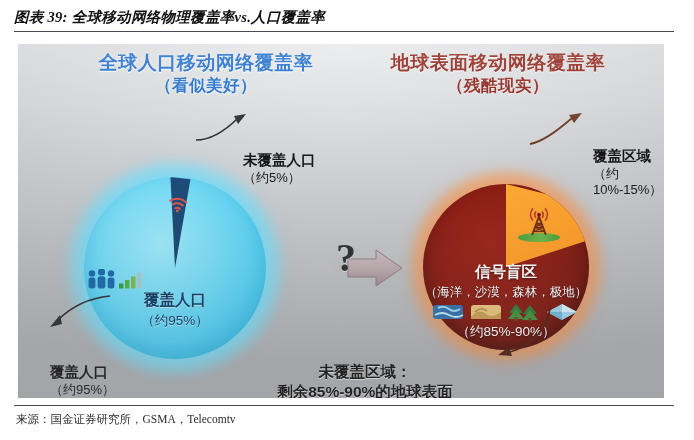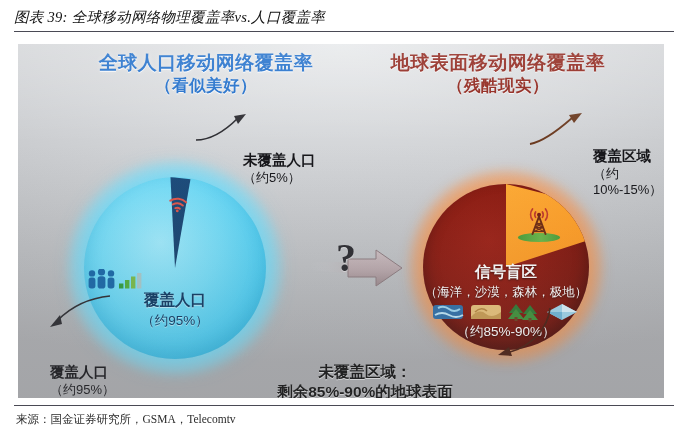--- a/index.html
+++ b/index.html
@@ -9,21 +9,21 @@
     font-family:"Liberation Sans","DejaVu Sans",sans-serif;
     overflow:hidden;
     position:relative;
   }
   #root{position:relative;width:694px;height:440px;}
 
   
   .fig-title{
     position:absolute;left:14px;top:8px;width:660px;
     font-family:"Liberation Serif","DejaVu Serif",serif;
-    font-weight:normal;font-style:italic;
+    font-weight:bold;font-style:italic;
     font-size:14.5px;color:#111;letter-spacing:.3px;
     white-space:nowrap;
   }
   .rule-top{
     position:absolute;left:14px;top:31px;width:660px;height:0;
     border-top:1.3px solid #4a4a55;
   }
   .rule-bottom{
     position:absolute;left:14px;top:405px;width:660px;height:0;
     border-top:1.2px solid #4a4a55;

